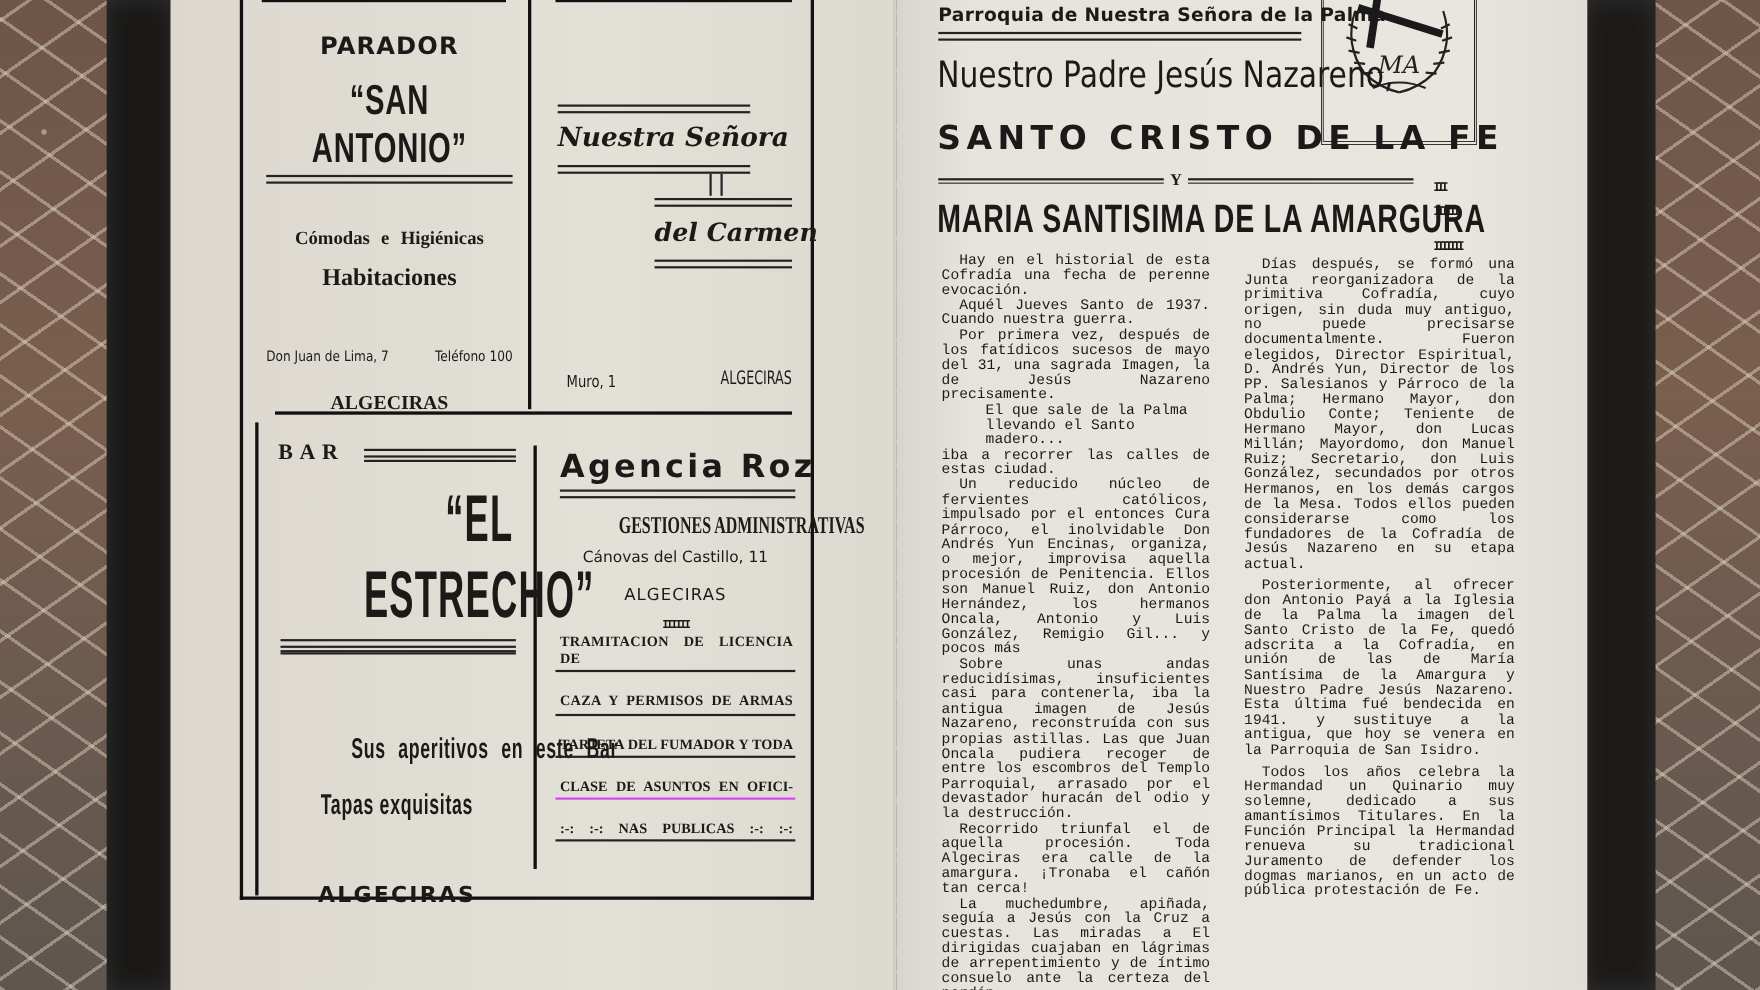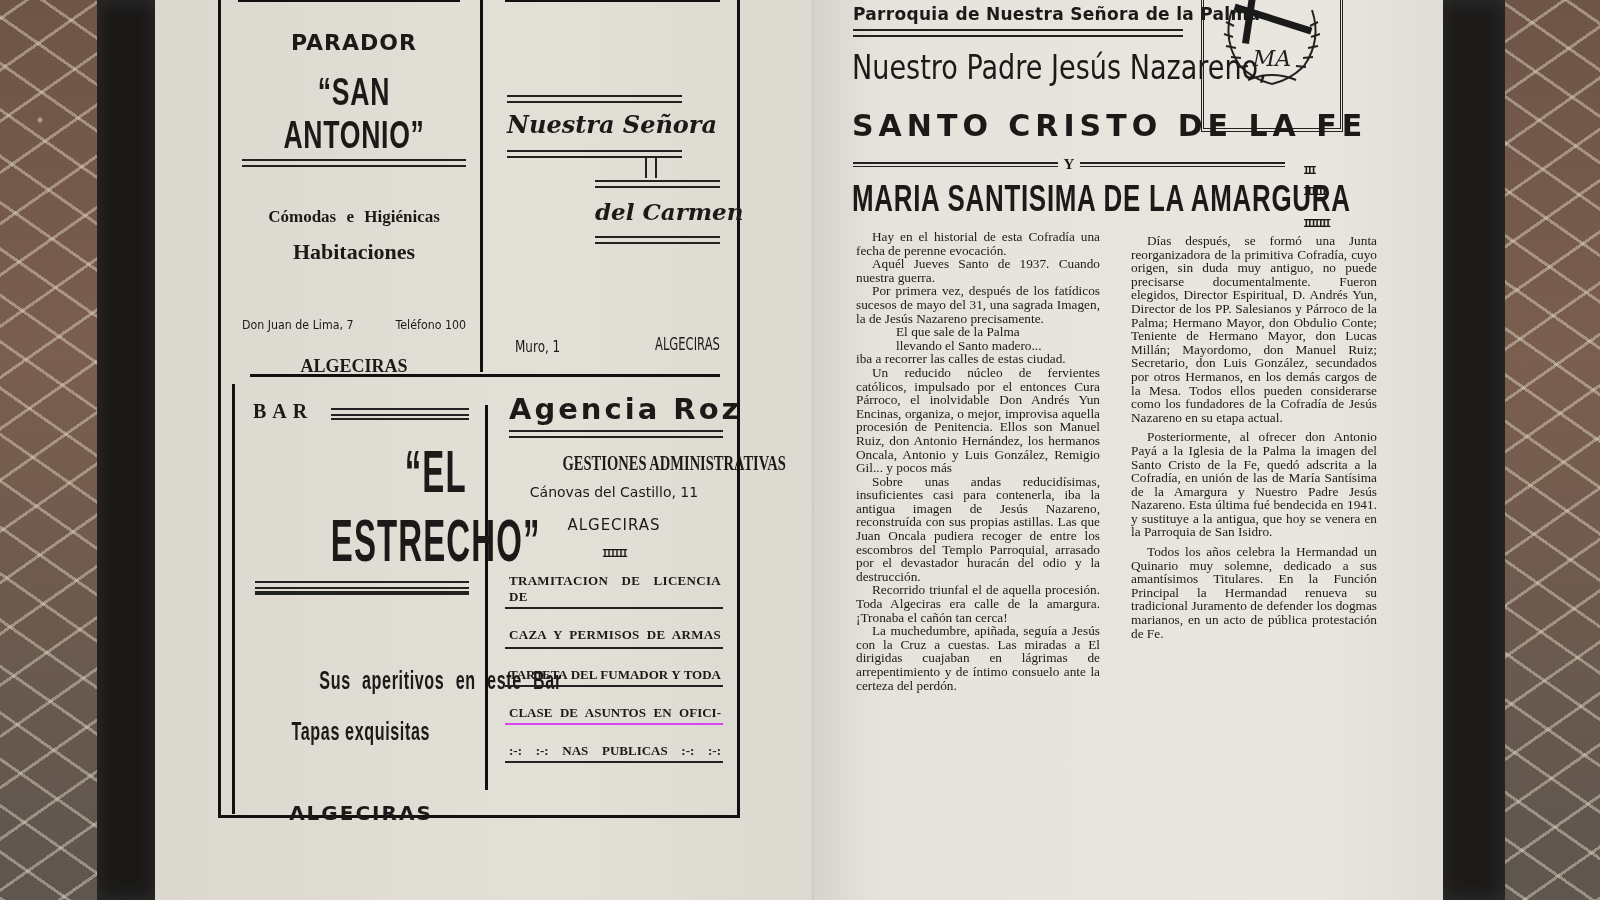--- a/index.html
+++ b/index.html
@@ -40,21 +40,21 @@
   .parish-rule{position:absolute;left:853px;top:29px;width:330px;}
   .title1{position:absolute;left:852px;top:48px;font-family:"DejaVu Sans",sans-serif;font-size:33px;transform:scaleX(.82);transform-origin:left;white-space:nowrap;}
   .title2{position:absolute;left:852px;top:108px;font-family:"DejaVu Sans",sans-serif;font-weight:bold;font-size:30px;letter-spacing:5px;white-space:nowrap;}
   .y-row{position:absolute;left:853px;top:156px;width:432px;height:16px;display:flex;align-items:center;gap:6px;}
   .y-row .r{flex:1;border-top:2px solid #222;border-bottom:1px solid #222;height:2px;}
   .y-row span{font-weight:bold;font-size:15px;}
   .title3{position:absolute;left:852px;top:178px;font-family:"Liberation Sans",sans-serif;font-weight:bold;font-size:36px;transform:scaleX(.72);transform-origin:left;white-space:nowrap;letter-spacing:1px;}
   .ticks{position:absolute;left:1303px;font-family:"DejaVu Sans Mono",monospace;font-size:11px;font-weight:bold;letter-spacing:-3px;line-height:1;}
   .emblem-box{position:absolute;left:1201px;top:0;width:142px;height:132px;border-left:3px double #222;border-right:3px double #222;border-bottom:4px double #222;box-sizing:border-box;}
   .col{position:absolute;font-family:"Liberation Serif",serif;font-size:13.3px;line-height:13.6px;text-align:justify;}
-  .col p{margin:0;text-indent:16px;}
+  .col p{margin:0;text-indent:16px;font-family:Liberation Mono, monospace;}
   .col p.verse{text-indent:0;padding-left:40px;text-align:left;}
   .col p.noind{text-indent:0;}
   .col p.gap{margin-top:6px;}
 </style>
 </head>
 <body>
 
 <div class="lace-left"></div>
 <div class="lace-right"></div>
 <div class="dark-band-left"></div>
@@ -110,30 +110,30 @@
   <div style="margin:4px 8px 0 10px;border-top:2px solid #222;"></div>
   <div style="margin-top:70px;white-space:nowrap;">
     <span class="cond" style="font-size:26px;transform:scaleX(.62);word-spacing:10px;">Sus aperitivos en este Bar</span>
   </div>
   <div style="margin-top:20px;white-space:nowrap;">
     <span class="cond" style="font-size:26px;transform:scaleX(.62);">Tapas exquisitas</span>
   </div>
   <div style="margin-top:54px;font-family:'DejaVu Sans',sans-serif;font-weight:bold;font-size:20px;letter-spacing:2px;">ALGECIRAS</div>
 </div>
 
-<div class="ad" style="left:505px;top:392px;width:218px;">
+<div class="ad" style="left:505px;top:407px;width:218px;">
   <div style="font-family:'DejaVu Sans',sans-serif;font-weight:bold;font-size:29px;letter-spacing:3px;white-space:nowrap;text-align:left;padding-left:4px;">Agencia Roz</div>
   <div class="dbl" style="margin:4px 0 0 4px;"></div>
   <div style="margin-top:12px;white-space:nowrap;">
     <span class="cond" style="font-family:'Liberation Serif',serif;font-size:22px;transform:scaleX(.66);letter-spacing:0;">GESTIONES ADMINISTRATIVAS</span>
   </div>
   <div style="margin-top:8px;font-family:'DejaVu Sans',sans-serif;font-size:14px;white-space:nowrap;">Cánovas del Castillo, 11</div>
   <div style="margin-top:16px;font-family:'DejaVu Sans',sans-serif;font-size:15px;letter-spacing:1px;">ALGECIRAS</div>
   <div style="margin-top:14px;font-family:'DejaVu Sans Mono',monospace;font-size:10px;font-weight:bold;letter-spacing:-2px;">IIIIII</div>
-  <div style="margin-top:14px;">
+  <div style="margin-top:1px;">
     <div style="font-size:13px;font-weight:bold;text-align:justify;text-align-last:justify;border-bottom:2px solid #222;padding:0 2px 2px 4px;letter-spacing:.3px;">TRAMITACION DE LICENCIA DE</div>
     <div style="margin-top:18px;font-size:13px;font-weight:bold;text-align:justify;text-align-last:justify;border-bottom:2px solid #222;padding:0 2px 4px 4px;letter-spacing:.3px;">CAZA Y PERMISOS DE ARMAS</div>
     <div style="margin-top:18px;font-size:13px;font-weight:bold;text-align:justify;text-align-last:justify;border-bottom:2px solid #222;padding:0 2px 2px 4px;">TARJETA DEL FUMADOR Y TODA</div>
     <div style="margin-top:18px;font-size:13px;font-weight:bold;text-align:justify;text-align-last:justify;border-bottom:2px solid #d946ef;padding:0 2px 2px 4px;">CLASE DE ASUNTOS EN OFICI-</div>
     <div style="margin-top:18px;font-size:13px;font-weight:bold;text-align:justify;text-align-last:justify;border-bottom:2px solid #222;padding:0 2px 2px 4px;">:-: :-: NAS PUBLICAS :-: :-:</div>
   </div>
 </div>
 
 <div class="right-page"></div>
 

